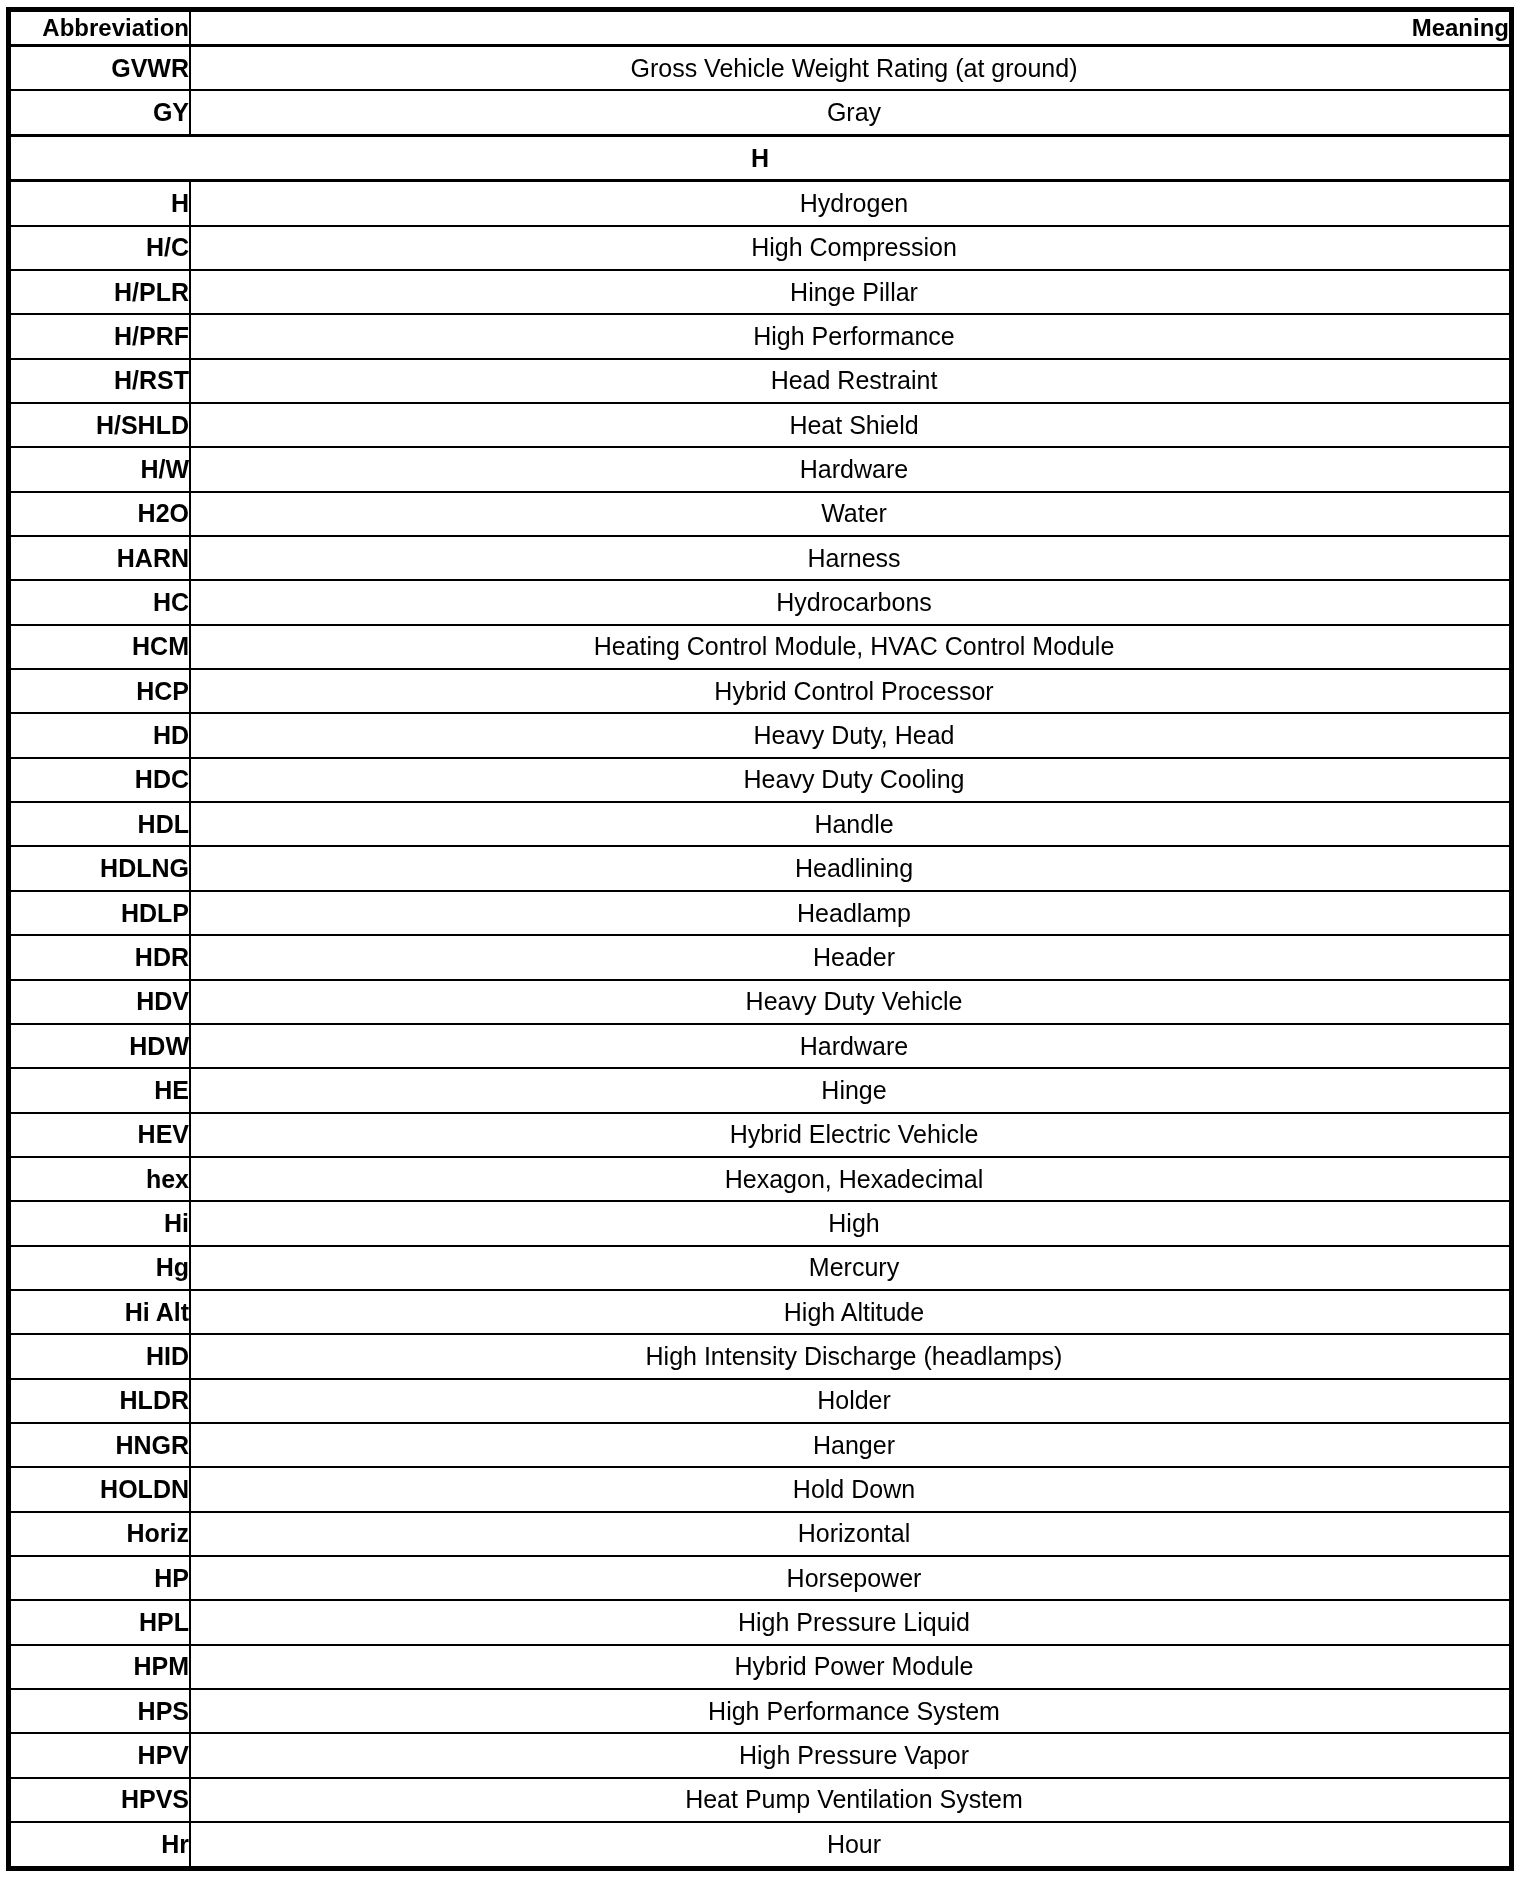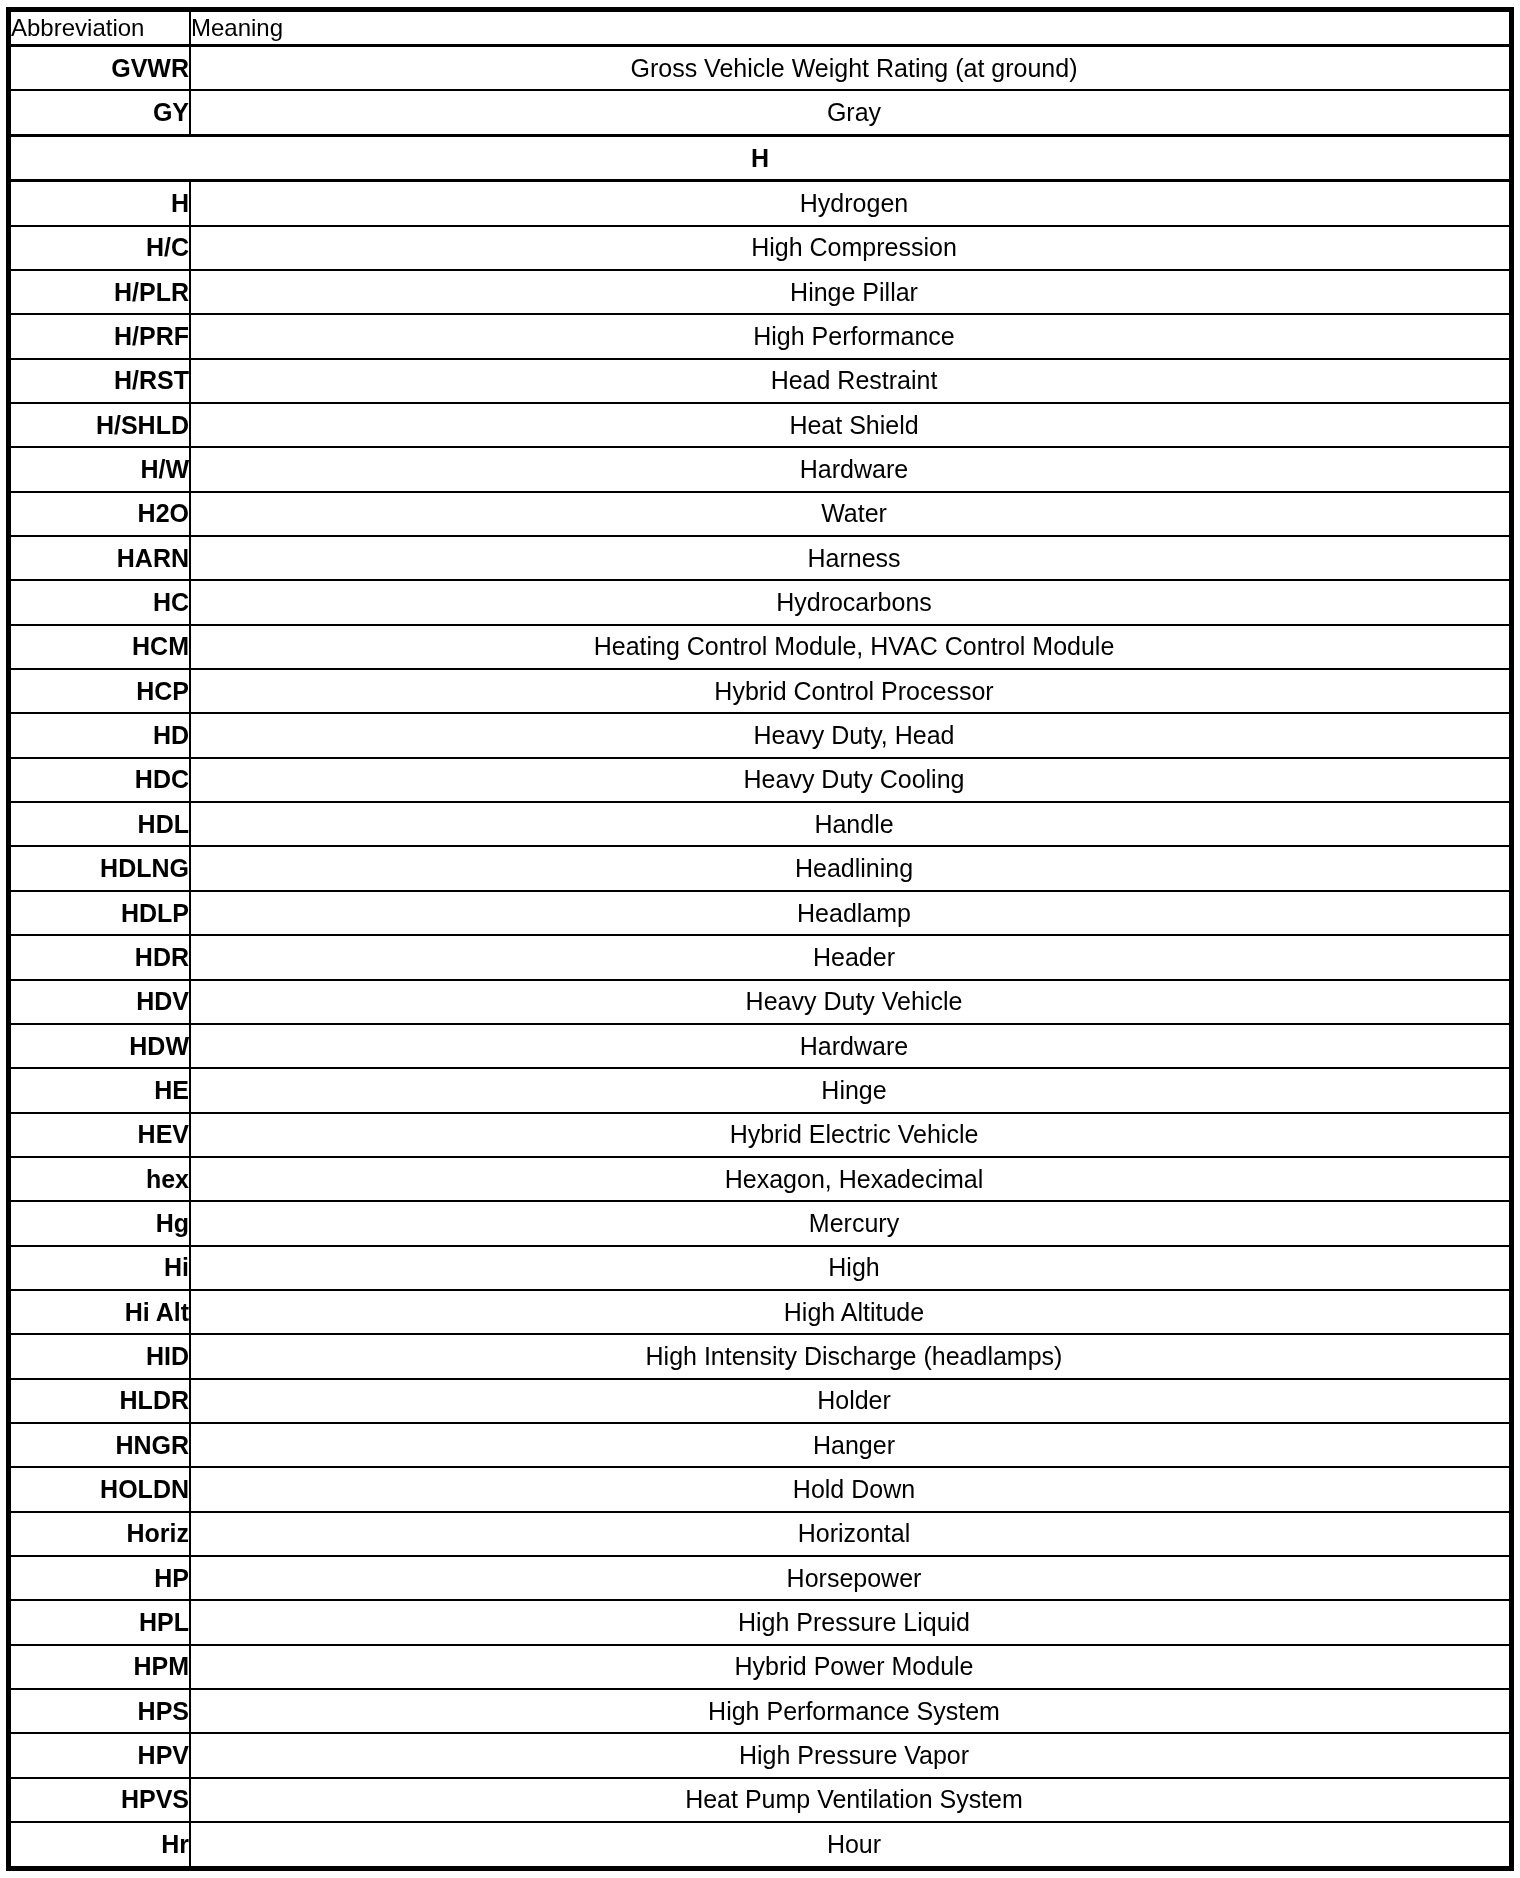--- a/index.html
+++ b/index.html
@@ -27,22 +27,22 @@
   .abbr-table td {
     border: 2px solid #000000;
     color: #000000;
     white-space: nowrap;
     overflow: hidden;
     vertical-align: middle;
     padding: 0;
   }
   .abbr-table thead th {
     font-size: 24px;
-    font-weight: normal;
-    text-align: left;
+    font-weight: bold;
+    text-align: right;
     height: 32px;
     border-bottom: 3px solid #000000;
   }
   .col-abbr { width: 178px; }
   td.abbr-cell {
     text-align: right;
     font-size: 25px;
     height: 38px;
     font-weight: bold;
   }
@@ -169,26 +169,26 @@
         </tr>
         <tr>
           <td class="abbr-cell">HEV</td>
           <td class="meaning-cell">Hybrid Electric Vehicle</td>
         </tr>
         <tr>
           <td class="abbr-cell">hex</td>
           <td class="meaning-cell">Hexagon, Hexadecimal</td>
         </tr>
         <tr>
+          <td class="abbr-cell">Hi</td>
+          <td class="meaning-cell">High</td>
+        </tr>
+        <tr>
           <td class="abbr-cell">Hg</td>
           <td class="meaning-cell">Mercury</td>
-        </tr>
-        <tr>
-          <td class="abbr-cell">Hi</td>
-          <td class="meaning-cell">High</td>
         </tr>
         <tr>
           <td class="abbr-cell">Hi Alt</td>
           <td class="meaning-cell">High Altitude</td>
         </tr>
         <tr>
           <td class="abbr-cell">HID</td>
           <td class="meaning-cell">High Intensity Discharge (headlamps)</td>
         </tr>
         <tr>

